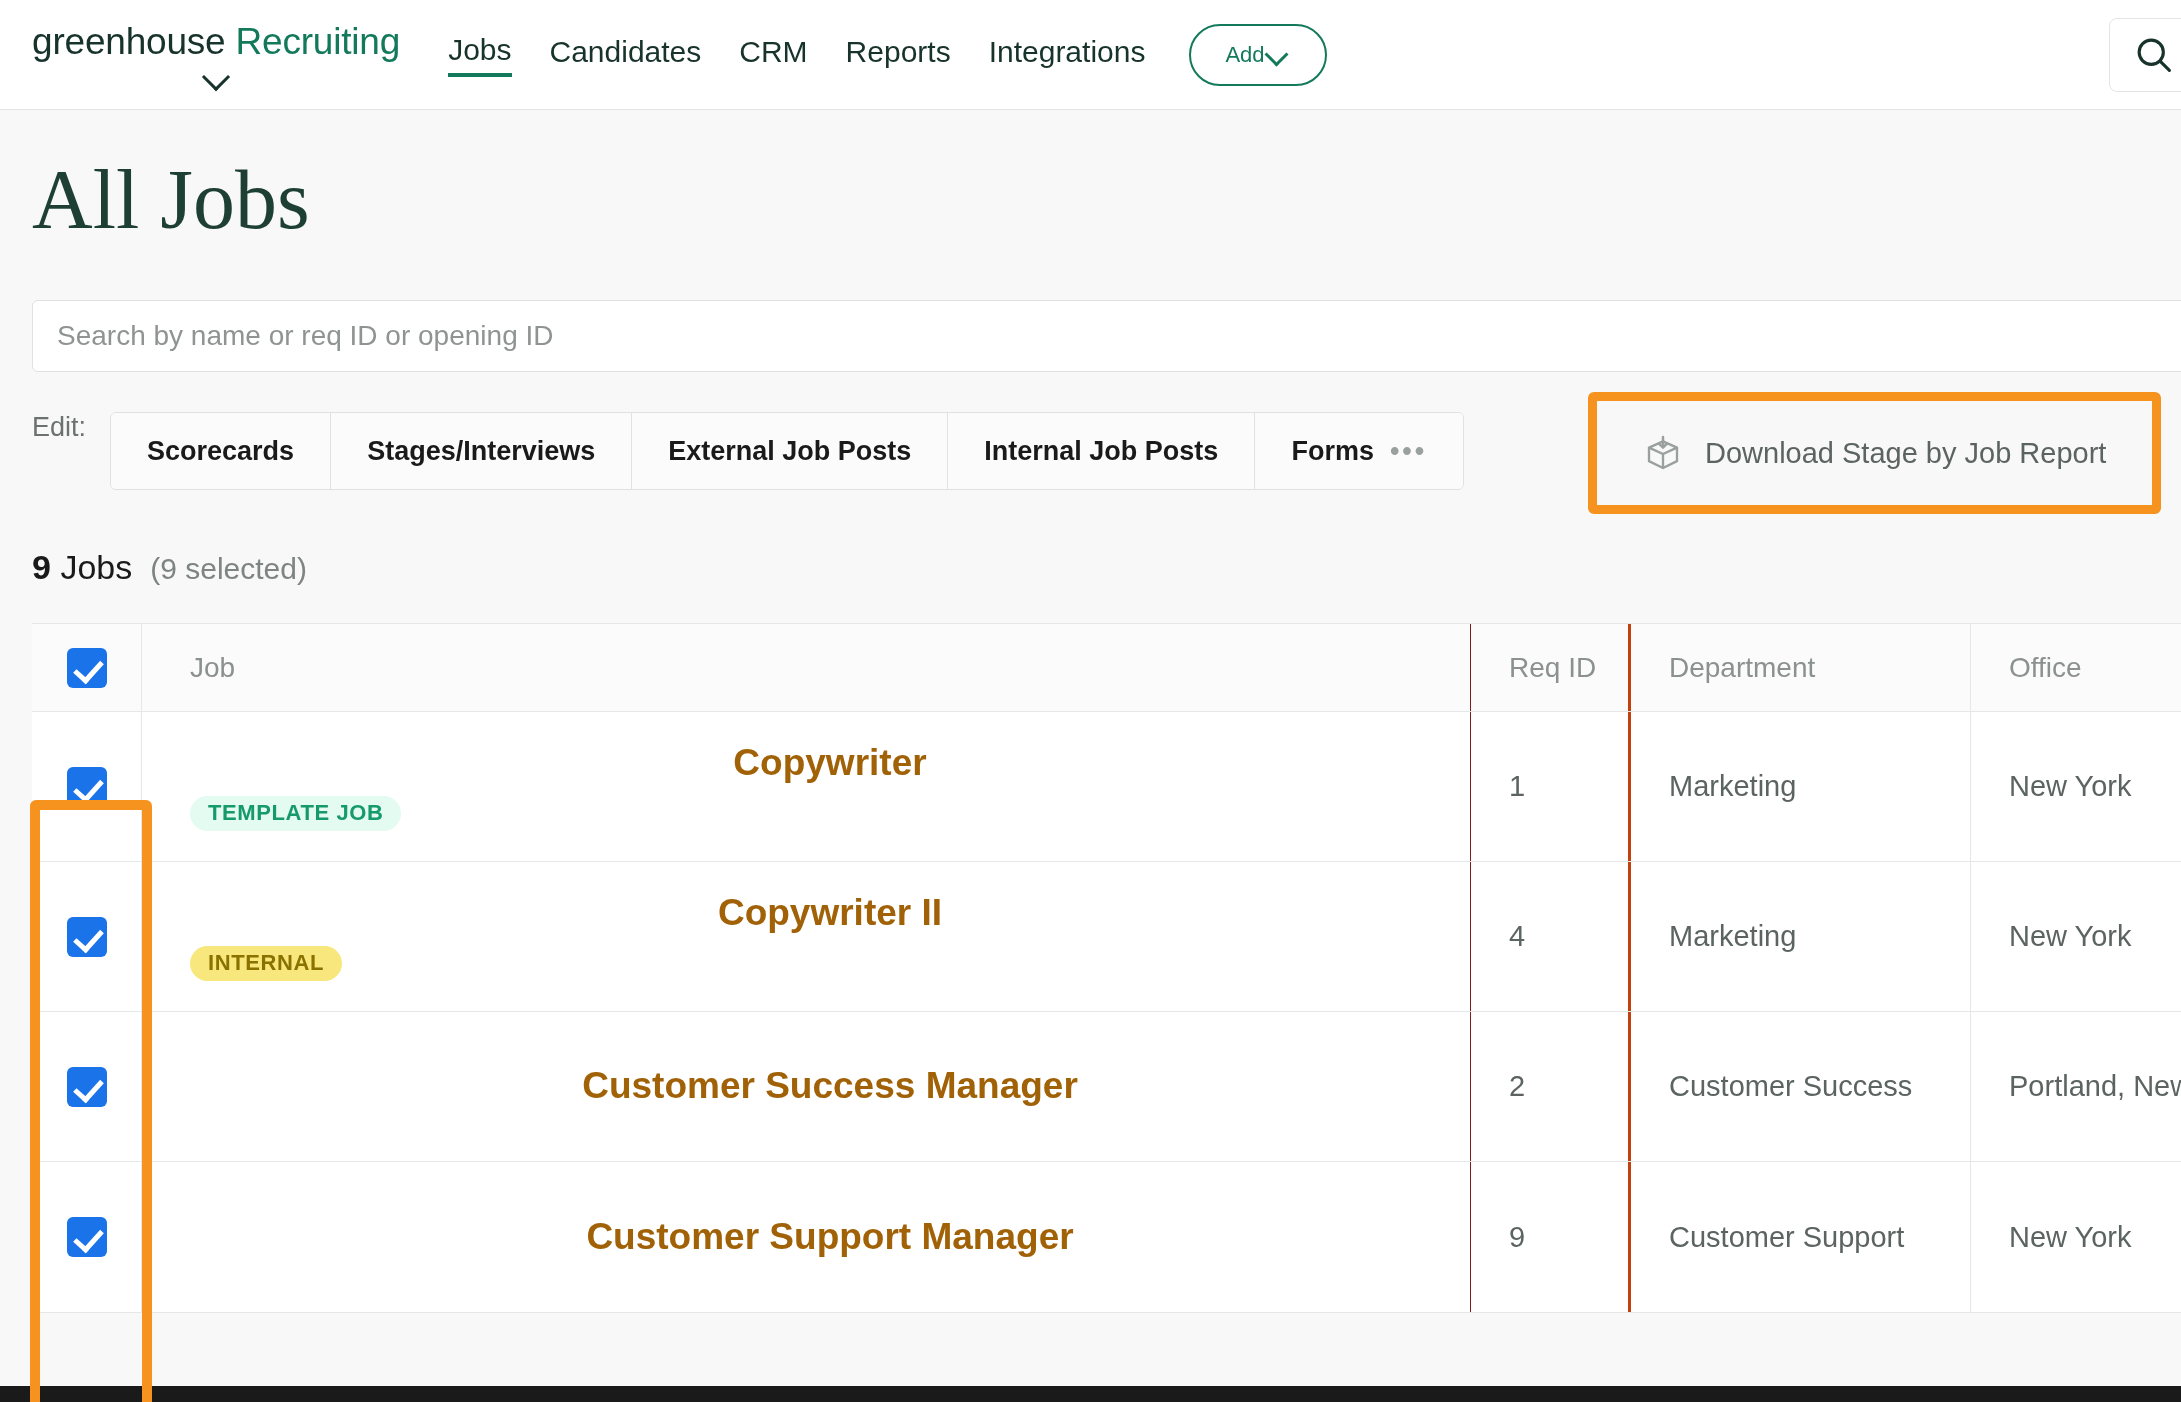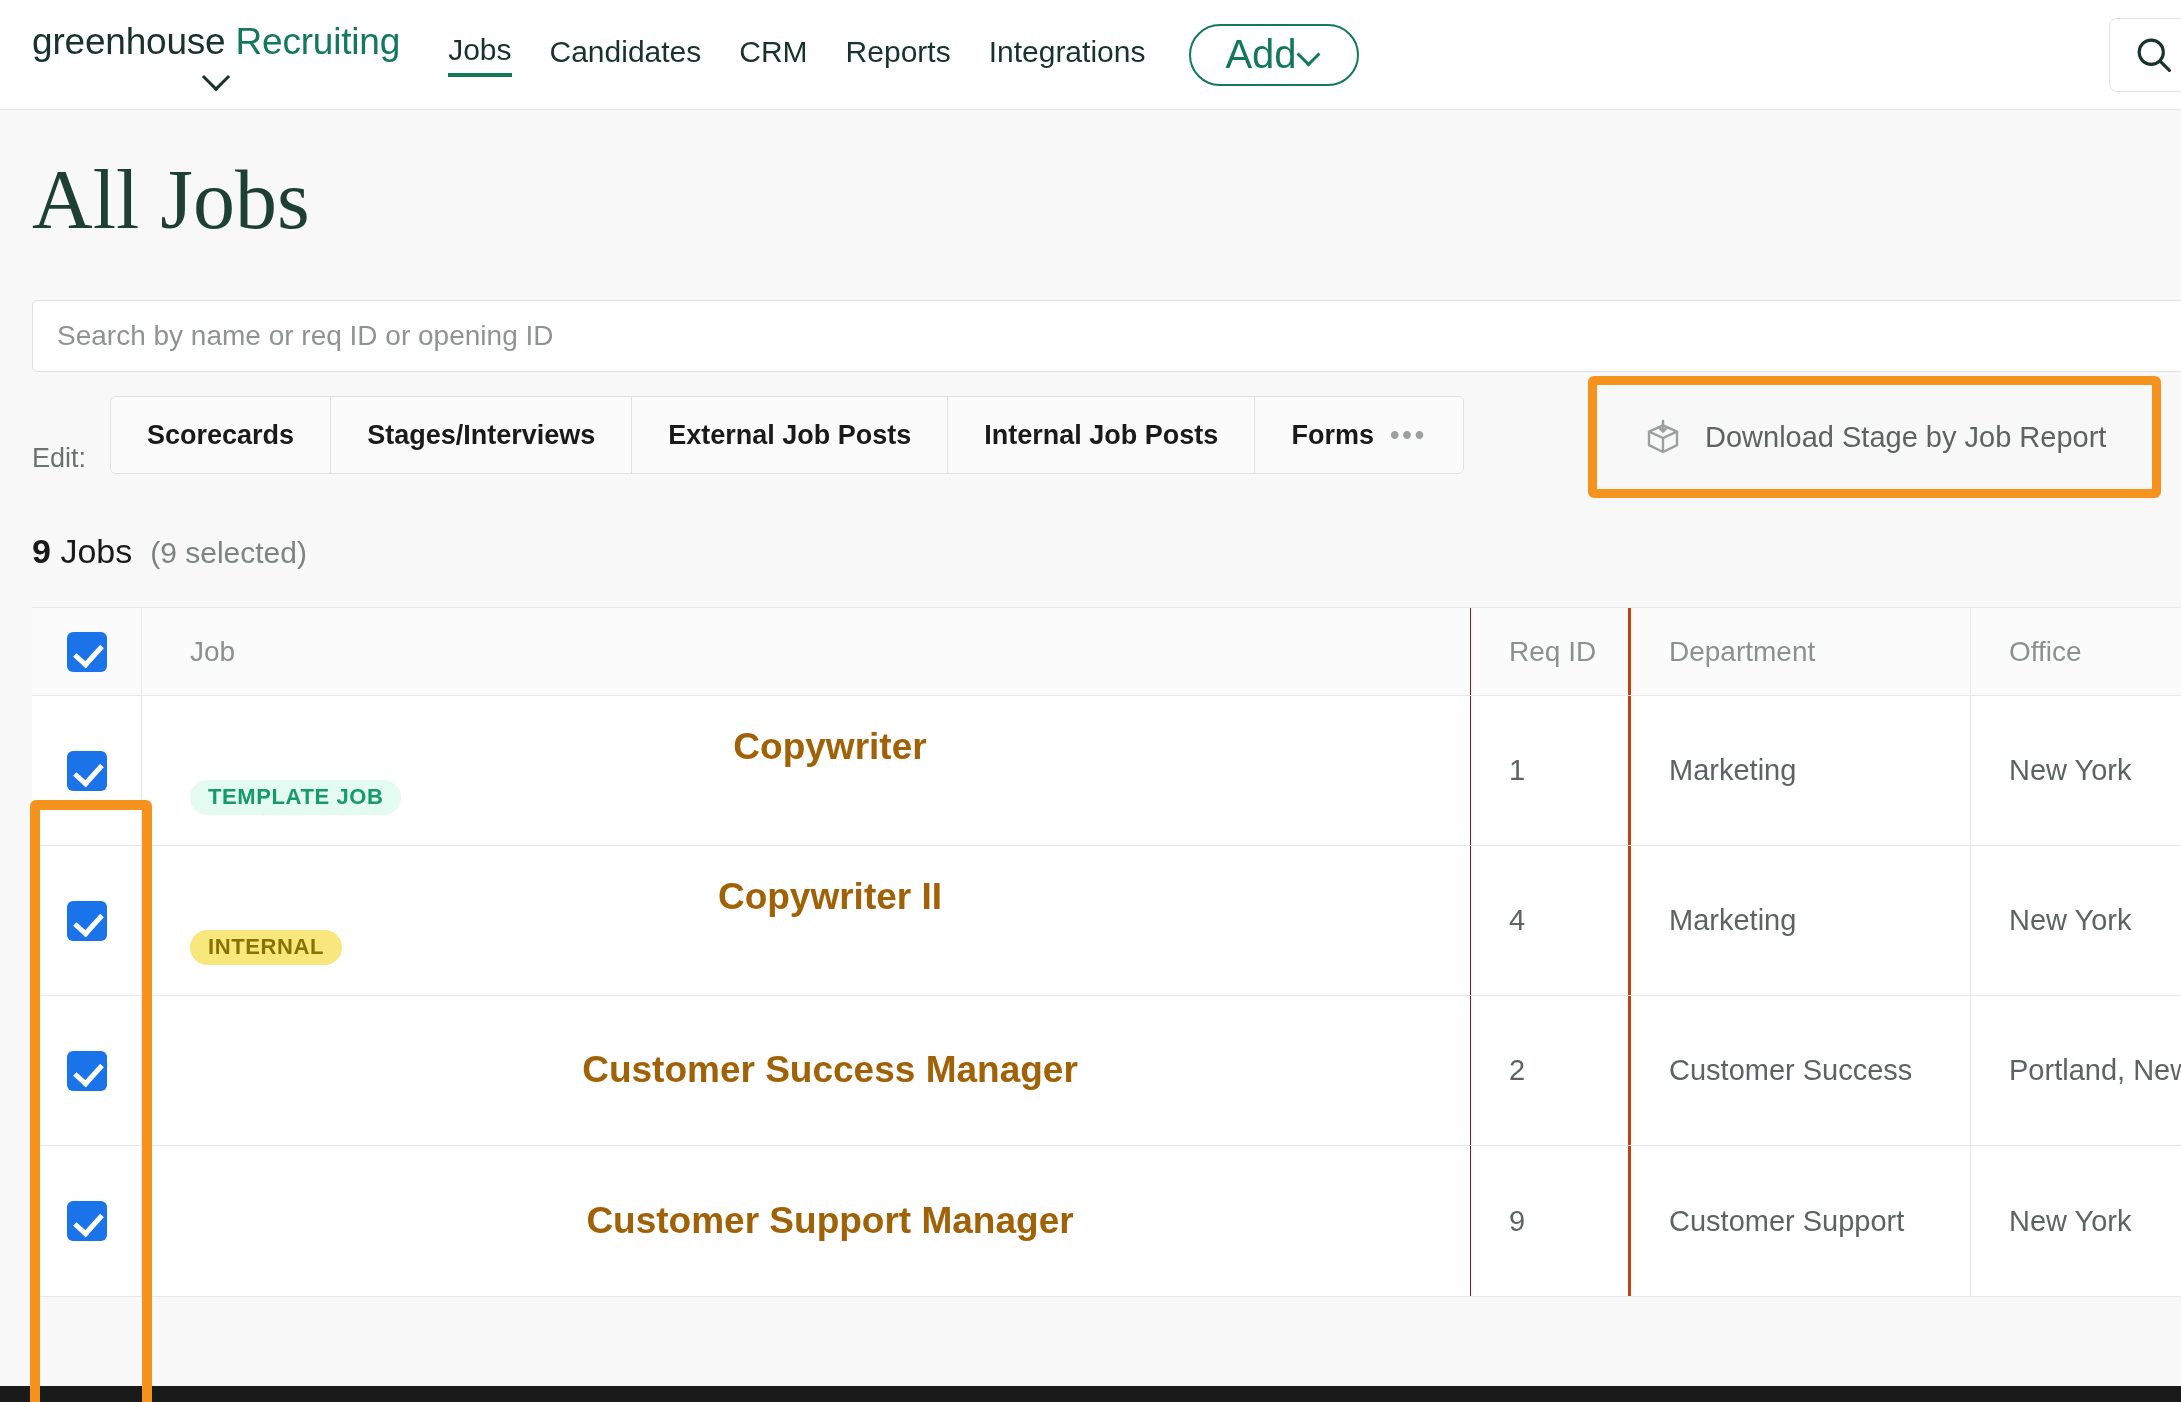--- a/index.html
+++ b/index.html
@@ -67,21 +67,21 @@
 
   .add-btn {
     margin-left: 44px;
     height: 62px;
     padding: 0 34px;
     border: 2px solid #12795a;
     border-radius: 34px;
     display: flex;
     align-items: center;
     color: #12795a;
-    font-size: 40px;
+    font-size: 22px;
     background: #fff;
     cursor: pointer;
     white-space: nowrap;
   }
   .add-btn .chev::before { border-color: #12795a; width: 14px; height: 14px; border-width: 3px; }
 
   .search-box {
     position: absolute;
     right: -40px;
     top: 18px;
@@ -149,23 +149,23 @@
     background: transparent;
     font-family: "Liberation Sans", sans-serif;
     font-size: 28px;
     color: #1a1a1a;
     padding: 0 24px;
   }
   .search-input::placeholder { color: #8f9492; }
 
   
   .edit-row {
-    margin: 24px 0 0 32px;
-    display: flex;
-    align-items: flex-end;
+    margin: 40px 0 0 32px;
+    display: flex;
+    align-items: flex-start;
     position: relative;
   }
   .edit-label {
     font-size: 27px;
     color: #6b7270;
     margin-right: 24px;
   }
   .seg-group {
     display: flex;
     border: 1px solid #e0e2e1;

